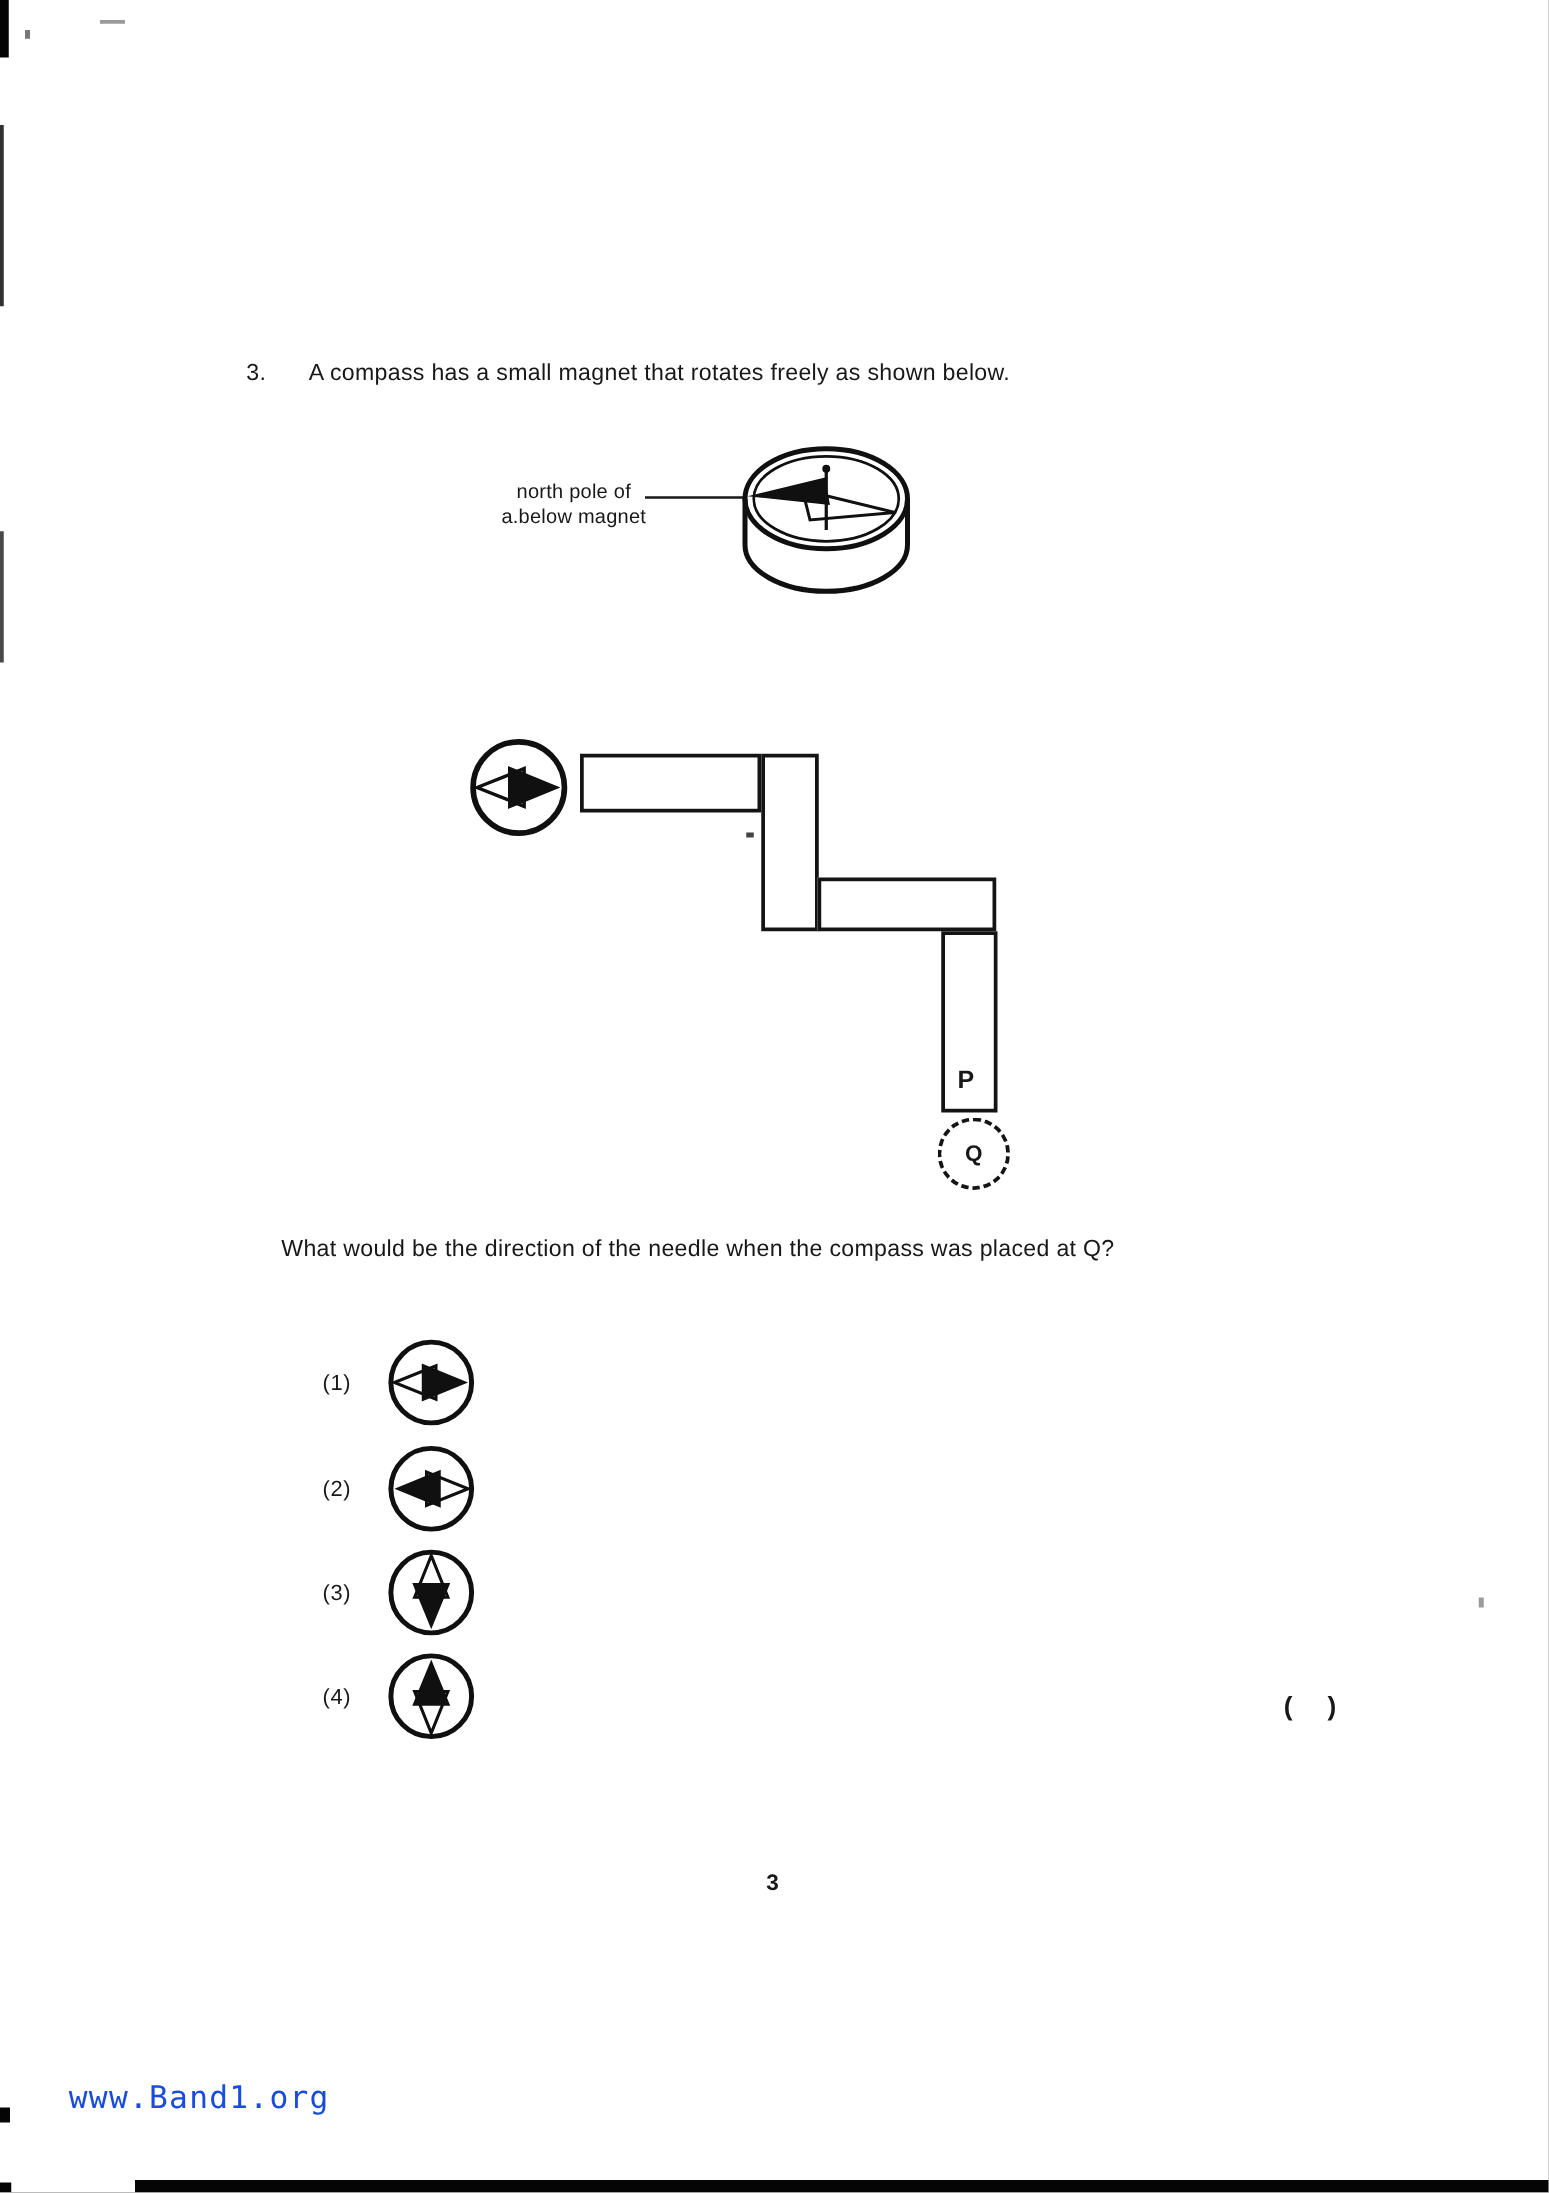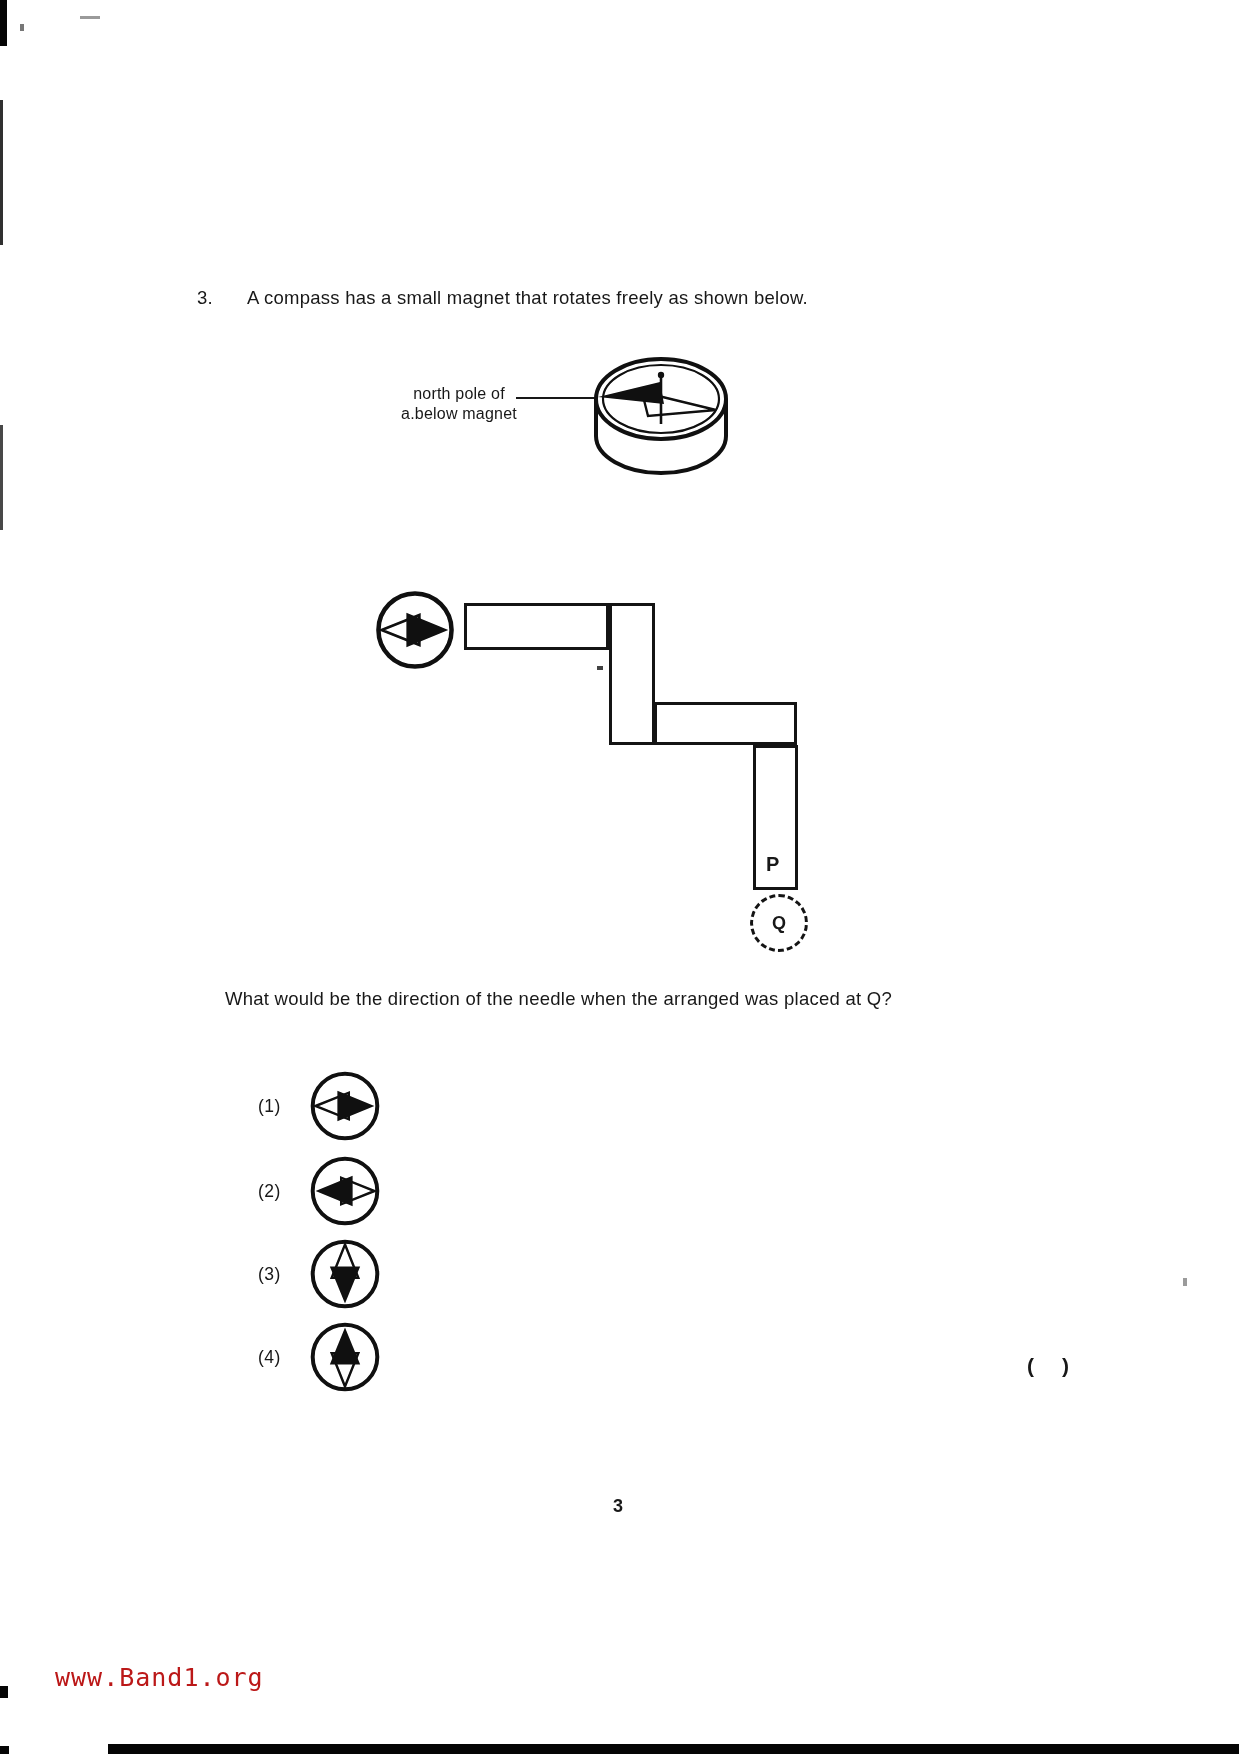--- a/index.html
+++ b/index.html
@@ -15,21 +15,21 @@
   .bar{position:absolute;border:3px solid #181818;background:#fff;box-sizing:border-box;}
   .pointer-line{position:absolute;height:2px;background:#1c1c1c;}
   .opt-label{font-size:17.5px;letter-spacing:0.5px;}
   .dash-circle{
     position:absolute;width:52px;height:52px;border:3px dashed #181818;border-radius:50%;
     display:flex;align-items:center;justify-content:center;font-size:18px;font-weight:600;
   }
   .p-label{position:absolute;font-size:20px;font-weight:600;letter-spacing:0.5px;}
   .brackets{display:flex;justify-content:space-between;width:42px;font-size:21px;font-weight:600;}
   .pagenum{font-size:18px;font-weight:600;}
-  .watermark{font-family:"DejaVu Sans Mono","Liberation Mono",monospace;font-size:25px;color:#b91c1c;letter-spacing:1px;}
+  .watermark{font-family:"DejaVu Sans Mono","Liberation Mono",monospace;font-size:25px;color:#1d4ed8;letter-spacing:1px;}
   .artifact{position:absolute;background:#0a0a0a;}
   .speck{position:absolute;background:#555;}
   svg{display:block;}
 </style>
 </head>
 <body>
 
 <div id="page">
   <div class="scan">
 
@@ -76,21 +76,21 @@
     <div class="bar" style="left:464px;top:603px;width:145px;height:47px;"></div>
     <div class="bar" style="left:609px;top:603px;width:46px;height:142px;"></div>
     <div class="bar" style="left:654px;top:702px;width:143px;height:43px;"></div>
     <div class="bar" style="left:753px;top:745px;width:45px;height:145px;"></div>
 
     <div class="p-label" style="left:766px;top:853px;">P</div>
     <div class="dash-circle" style="left:750px;top:894px;">
       <span>Q</span>
     </div>
 
-    <div class="abs txt" style="left:225px;top:988px;">What would be the direction of the needle when the arranged was placed at Q?</div>
+    <div class="abs txt" style="left:225px;top:988px;">What would be the direction of the needle when the compass was placed at Q?</div>
 
     <div class="abs opt-label" style="left:258px;top:1096px;">(1)</div>
     <svg class="abs opt-compass" style="left:307px;top:1068px;" width="76" height="76" viewBox="0 0 80 80">
       <circle cx="40" cy="40" r="34" fill="#fff" stroke="#141414" stroke-width="4.2"></circle>
       <g class="needle" transform="rotate(0 40 40)">
         <polygon points="9,40 44,26 44,54" fill="#fff" stroke="#141414" stroke-width="2.6"></polygon>
         <polygon points="32,24 71,40 32,56" fill="#141414"></polygon>
       </g>
     </svg>
 

